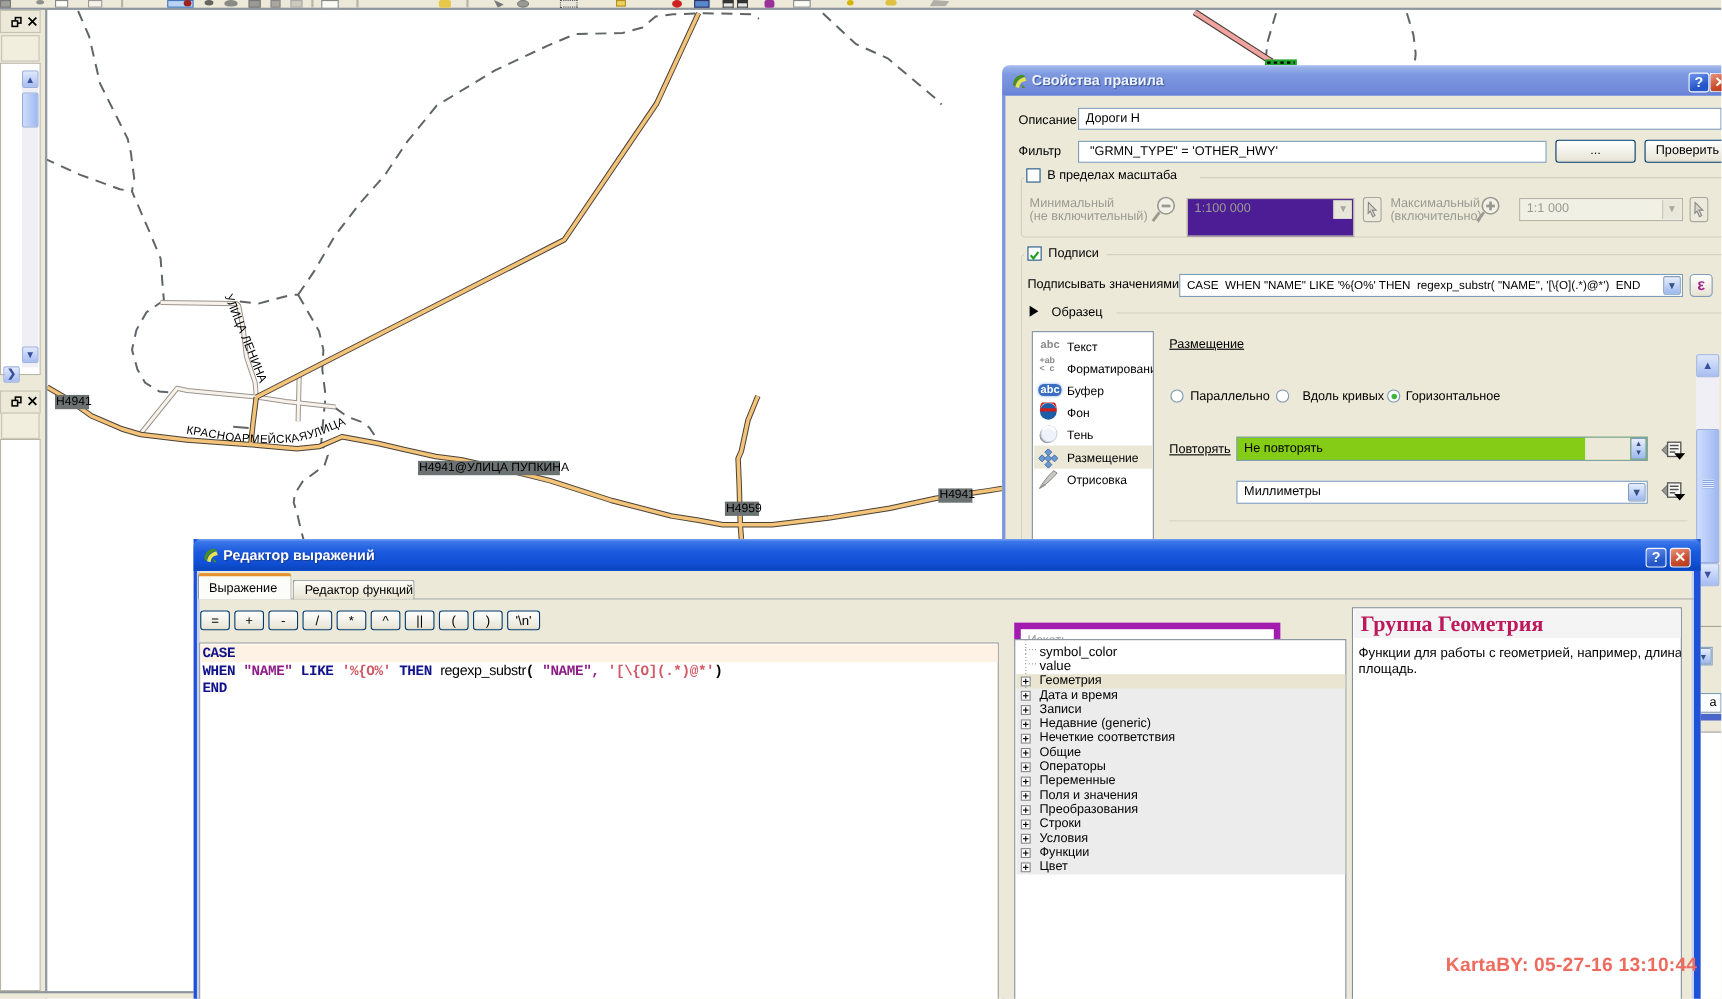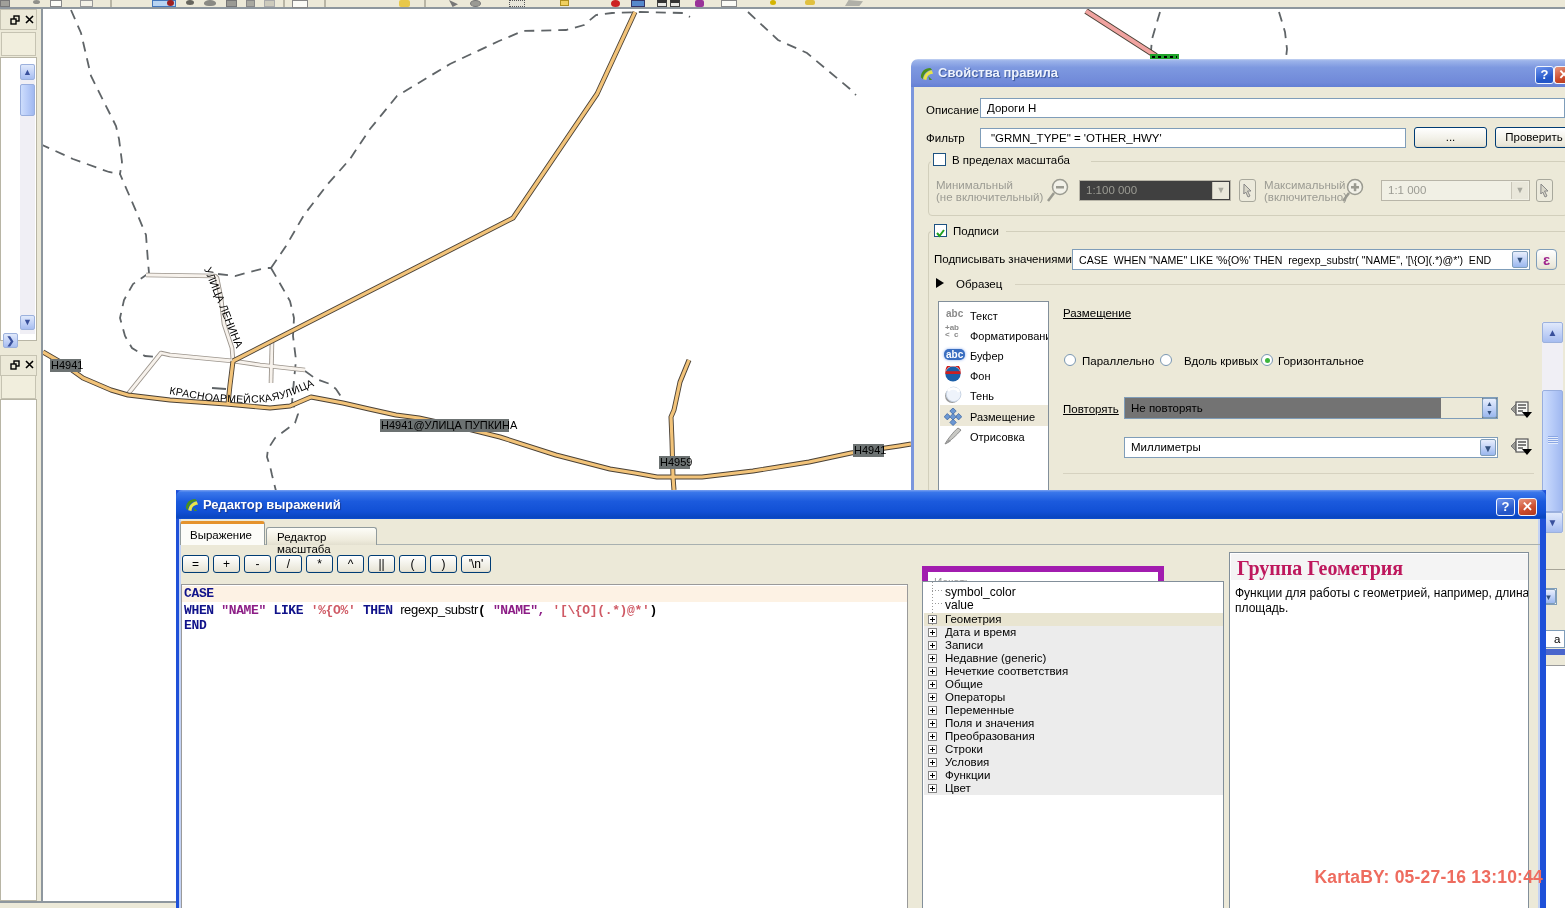--- a/index.html
+++ b/index.html
@@ -230,21 +230,21 @@
 <div style="position:absolute;left:20px;top:94px;width:160px;height:16px;background:#ece9d8"></div>
 <div class="cb" style="left:22px;top:94px;"></div>
 <div class="lblb" style="left:41px;top:95px;">В пределах масштаба</div>
 <div class="lblg" style="left:25px;top:120px;">Минимальный</div>
 <div class="lblg" style="left:25px;top:132px;">(не включительный)</div>
 <svg style="position:absolute;left:134px;top:119px" width="26" height="26" viewBox="0 0 26 26">
   <circle cx="15" cy="9" r="7.5" fill="#f2f1e8" stroke="#9a9a90" stroke-width="1.5"></circle>
   <rect x="11" y="8" width="8" height="2.5" fill="#9a9a90"></rect>
   <path d="M9,15 L3,23" stroke="#9a9a90" stroke-width="2.5"></path>
 </svg>
-<div style="position:absolute;left:168px;top:121px;width:152px;height:21px;background:#404040;border:1px solid #b8b5a8">
+<div style="position:absolute;left:168px;top:121px;width:152px;height:35px;background:#4c1d95;border:1px solid #b8b5a8">
   <span style="position:absolute;left:6px;top:3px;font-size:11.5px;color:#9b9b93">1:100 000</span>
   <div style="position:absolute;right:1px;top:1px;width:17px;height:17px;background:#e9e7da;border-left:1px solid #c8c5b8;color:#a8a89e;font-size:9px;text-align:center;line-height:17px">▼</div>
 </div>
 <div class="btn" style="left:328px;top:120px;width:17px;height:23px;background:#eceadc;border:1px solid #a8a89c">
   <svg width="13" height="15" style="margin-top:3px">
           <path d="M3,1 L10,8 6.5,8 9,13 7,14 4.7,9 2.8,11Z" fill="#d8d6c8" stroke="#888" stroke-width="1"></path>
         </svg>
 </div>
 <div class="lblg" style="left:353px;top:120px;">Максимальный</div>
 <div class="lblg" style="left:353px;top:132px;">(включительно)</div>
@@ -324,21 +324,21 @@
 <div class="lbl" style="left:152px;top:248px;text-decoration:underline;">Размещение</div>
 <div class="radio" style="left:153px;top:295px;"></div>
 <div class="lbl" style="left:171px;top:296px;">Параллельно</div>
 <div class="radio" style="left:249px;top:295px;"></div>
 <div class="lbl" style="left:273px;top:296px;">Вдоль кривых</div>
 <div class="radio" style="left:350px;top:295px;">
         <div style="position:absolute;left:2.5px;top:2.5px;width:5px;height:5px;border-radius:50%;background:#3db53d"></div>
       </div>
 <div class="lbl" style="left:367px;top:296px;">Горизонтальное</div>
 <div class="lbl" style="left:152px;top:344px;text-decoration:underline;">Повторять</div>
-<div style="position:absolute;left:213px;top:338px;width:374px;height:22px;background:#737373;border:1px solid #7f9db9">
+<div style="position:absolute;left:213px;top:338px;width:374px;height:22px;background:#84cc16;border:1px solid #7f9db9">
   <span style="position:absolute;left:6px;top:4px;font-size:11.5px">Не повторять</span>
   <div style="position:absolute;right:15px;top:0px;width:41px;height:20px;background:#ece9d8"></div>
   <div class="comboarr" style="right:0;top:0;height:20px;width:15px;font-size:7px;line-height:9px">▲<br>▼</div>
 </div>
 <div style="position:absolute;left:597px;top:342px;width:24px;height:18px;">
   <svg width="24" height="18" viewBox="0 0 24 18">
     <path d="M8,3 L3,8 8,13" fill="#9a9a94" stroke="#777" stroke-width="1"></path>
     <rect x="8" y="1" width="12" height="13" fill="#f8f8f4" stroke="#555" stroke-width="1.2"></rect>
     <path d="M10,4 h8 M10,7 h8 M10,10 h5" stroke="#555" stroke-width="1.4"></path>
     <path d="M14,11 h10 l-5,6 z" fill="#000"></path>
@@ -390,21 +390,21 @@
   <span style="position:absolute;left:27px;top:7px;color:#fff;text-shadow:1px 1px 1px #1a3a90;">Редактор выражений</span>
   <div class="capbtn capq" style="left:1320px;top:8px;">?</div>
   <div class="capbtn capx" style="left:1342px;top:8px;">✕</div>
 </div>
 
 <div style="position:absolute;left:4px;top:54px;width:1360px;height:1px;background:#a8b0b0"></div>
 <div style="position:absolute;left:4px;top:31px;width:85px;height:24px;background:#fcfcf8;border:1px solid #919b9c;border-bottom:none;border-radius:3px 3px 0 0;border-top:3px solid #e5932c;z-index:3">
   <span style="position:absolute;left:9px;top:5px;font-size:11.5px">Выражение</span>
 </div>
 <div style="position:absolute;left:90px;top:37px;width:111px;height:18px;background:linear-gradient(180deg,#fdfdf8,#efecdd 70%,#e2dfcf);border:1px solid #919b9c;border-bottom:none;border-radius:3px 3px 0 0;">
-  <span style="position:absolute;left:10px;top:3px;font-size:11.5px">Редактор масштаба</span>
+  <span style="position:absolute;left:10px;top:3px;font-size:11.5px">Редактор функций</span>
 </div>
 
 <div class="btn opbtn" style="left:6px;top:65px;width:27px;height:18px;line-height:16px;font-size:12px">=</div>
 <div class="btn opbtn" style="left:37px;top:65px;width:27px;height:18px;line-height:16px;font-size:12px">+</div>
 <div class="btn opbtn" style="left:68px;top:65px;width:27px;height:18px;line-height:16px;font-size:12px">-</div>
 <div class="btn opbtn" style="left:99px;top:65px;width:27px;height:18px;line-height:16px;font-size:12px">/</div>
 <div class="btn opbtn" style="left:130px;top:65px;width:27px;height:18px;line-height:16px;font-size:12px">*</div>
 <div class="btn opbtn" style="left:161px;top:65px;width:27px;height:18px;line-height:16px;font-size:12px">^</div>
 <div class="btn opbtn" style="left:192px;top:65px;width:27px;height:18px;line-height:16px;font-size:12px">||</div>
 <div class="btn opbtn" style="left:223px;top:65px;width:27px;height:18px;line-height:16px;font-size:12px">(</div>

